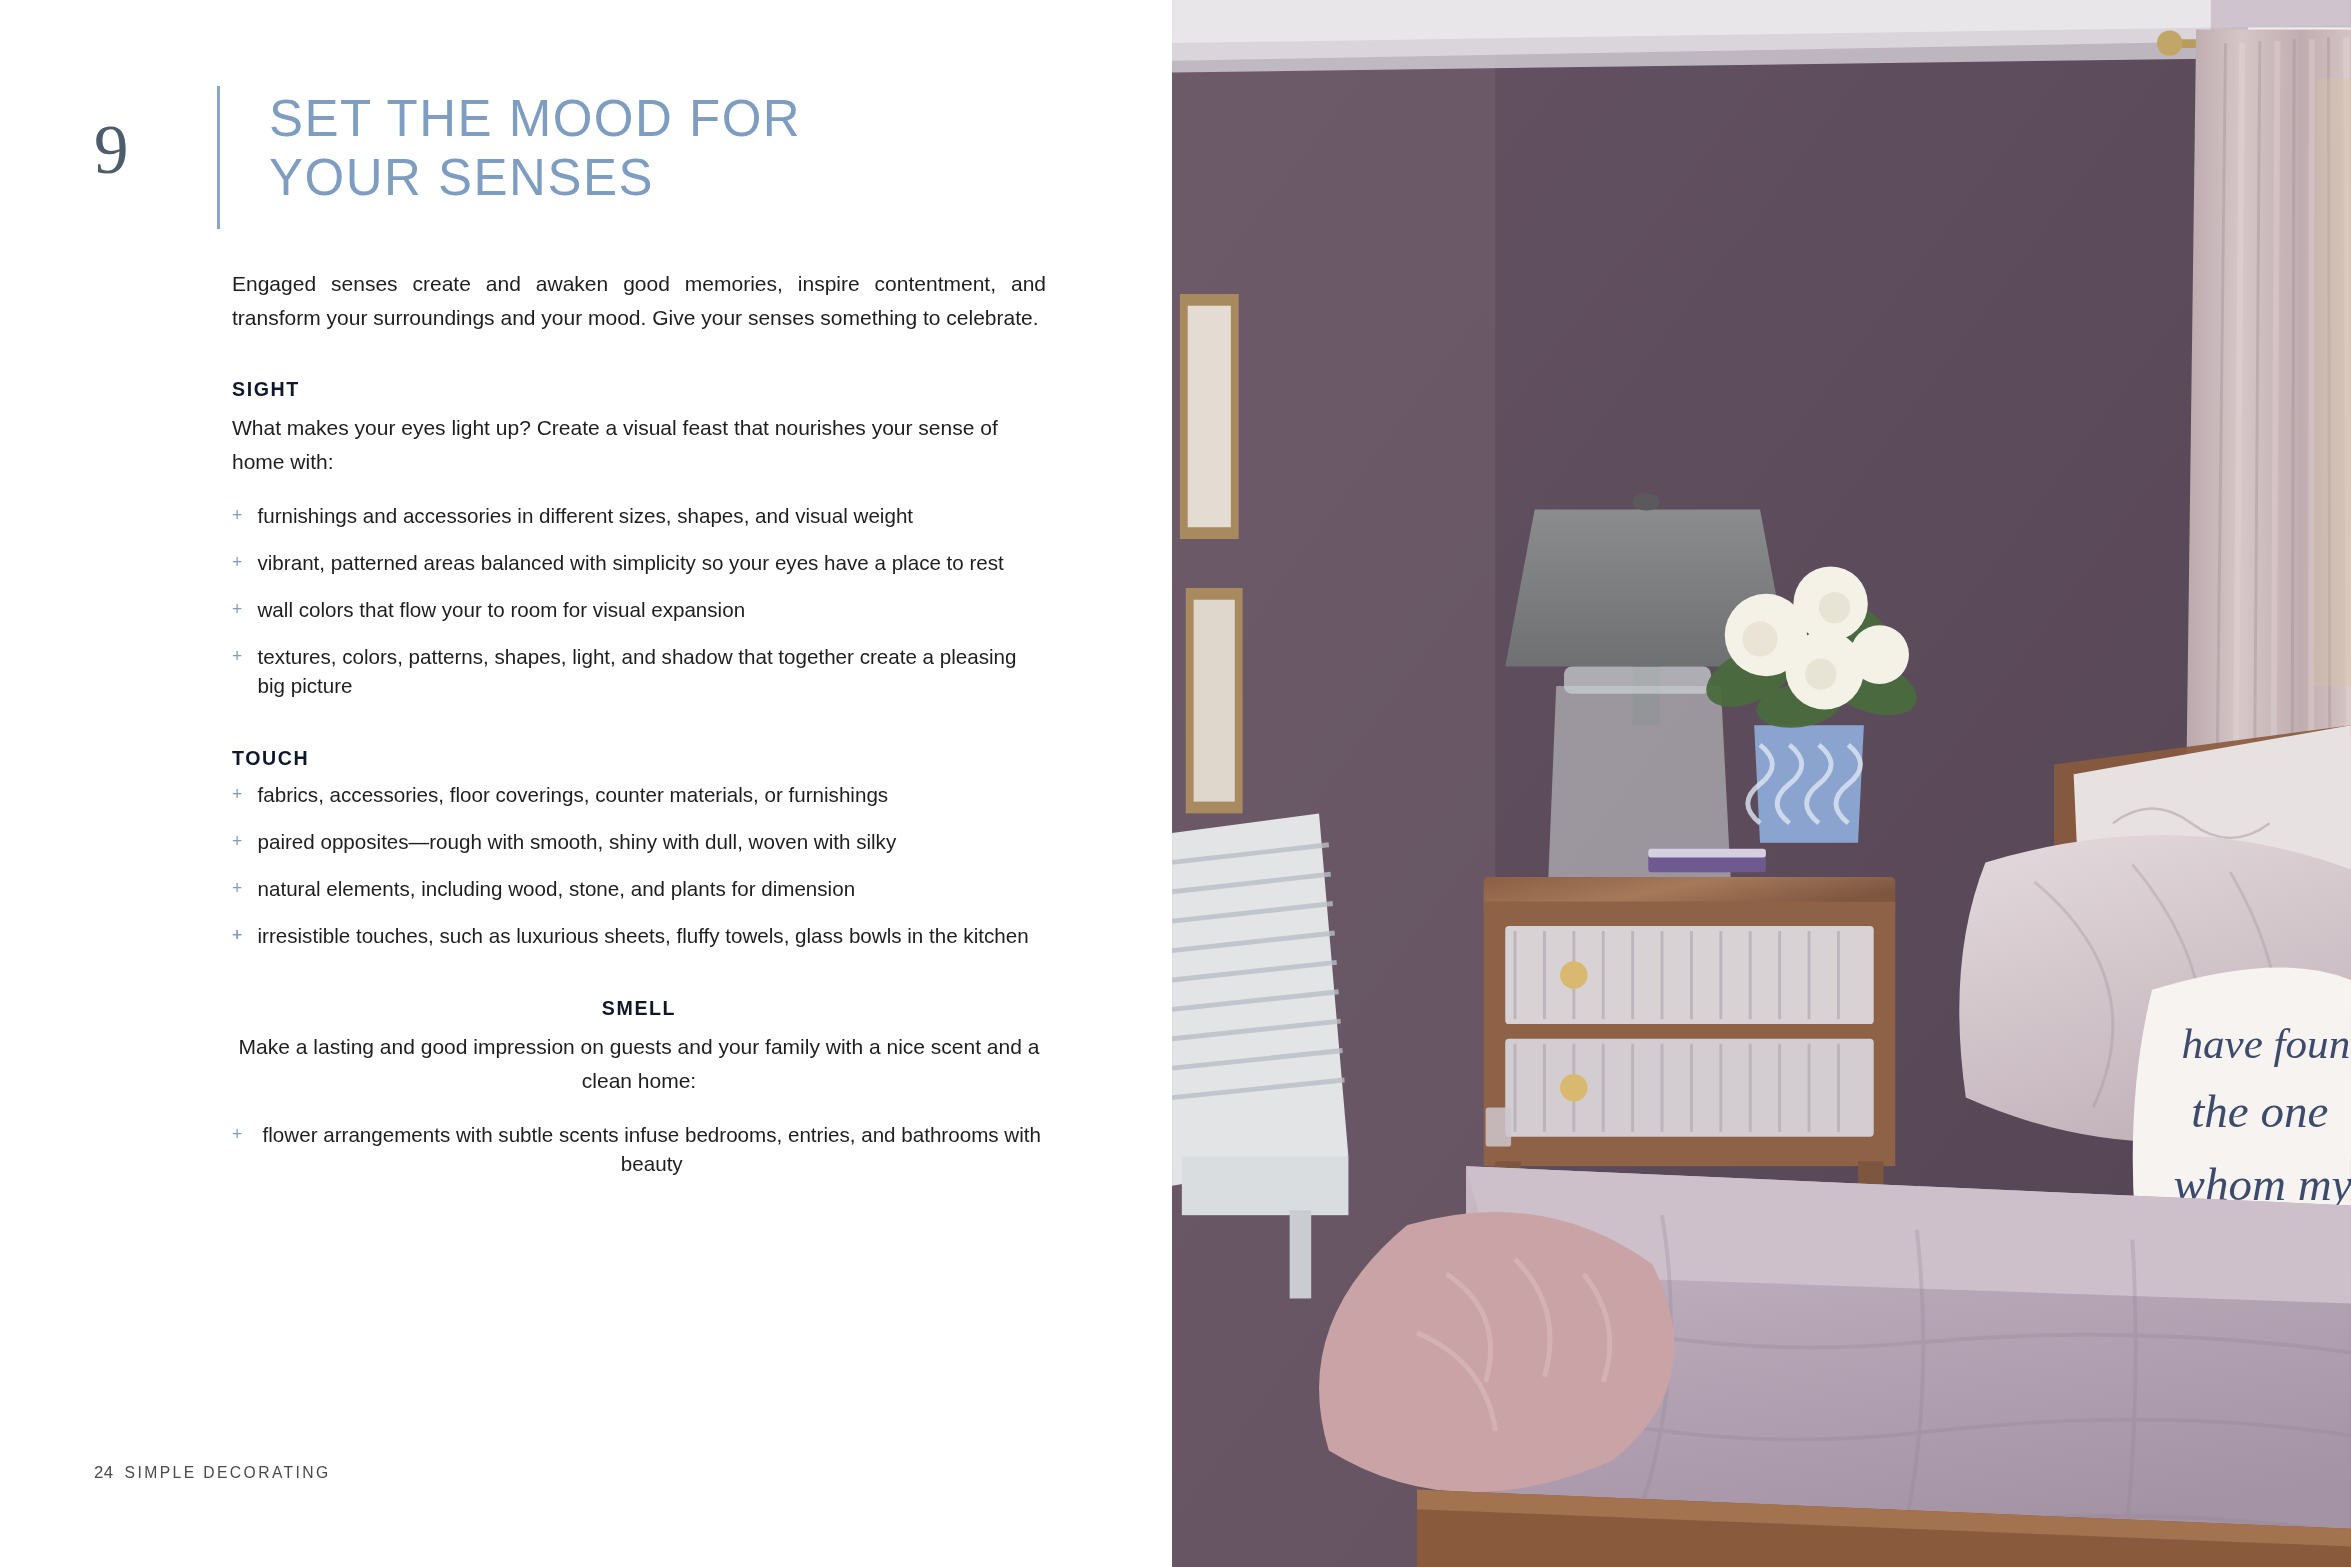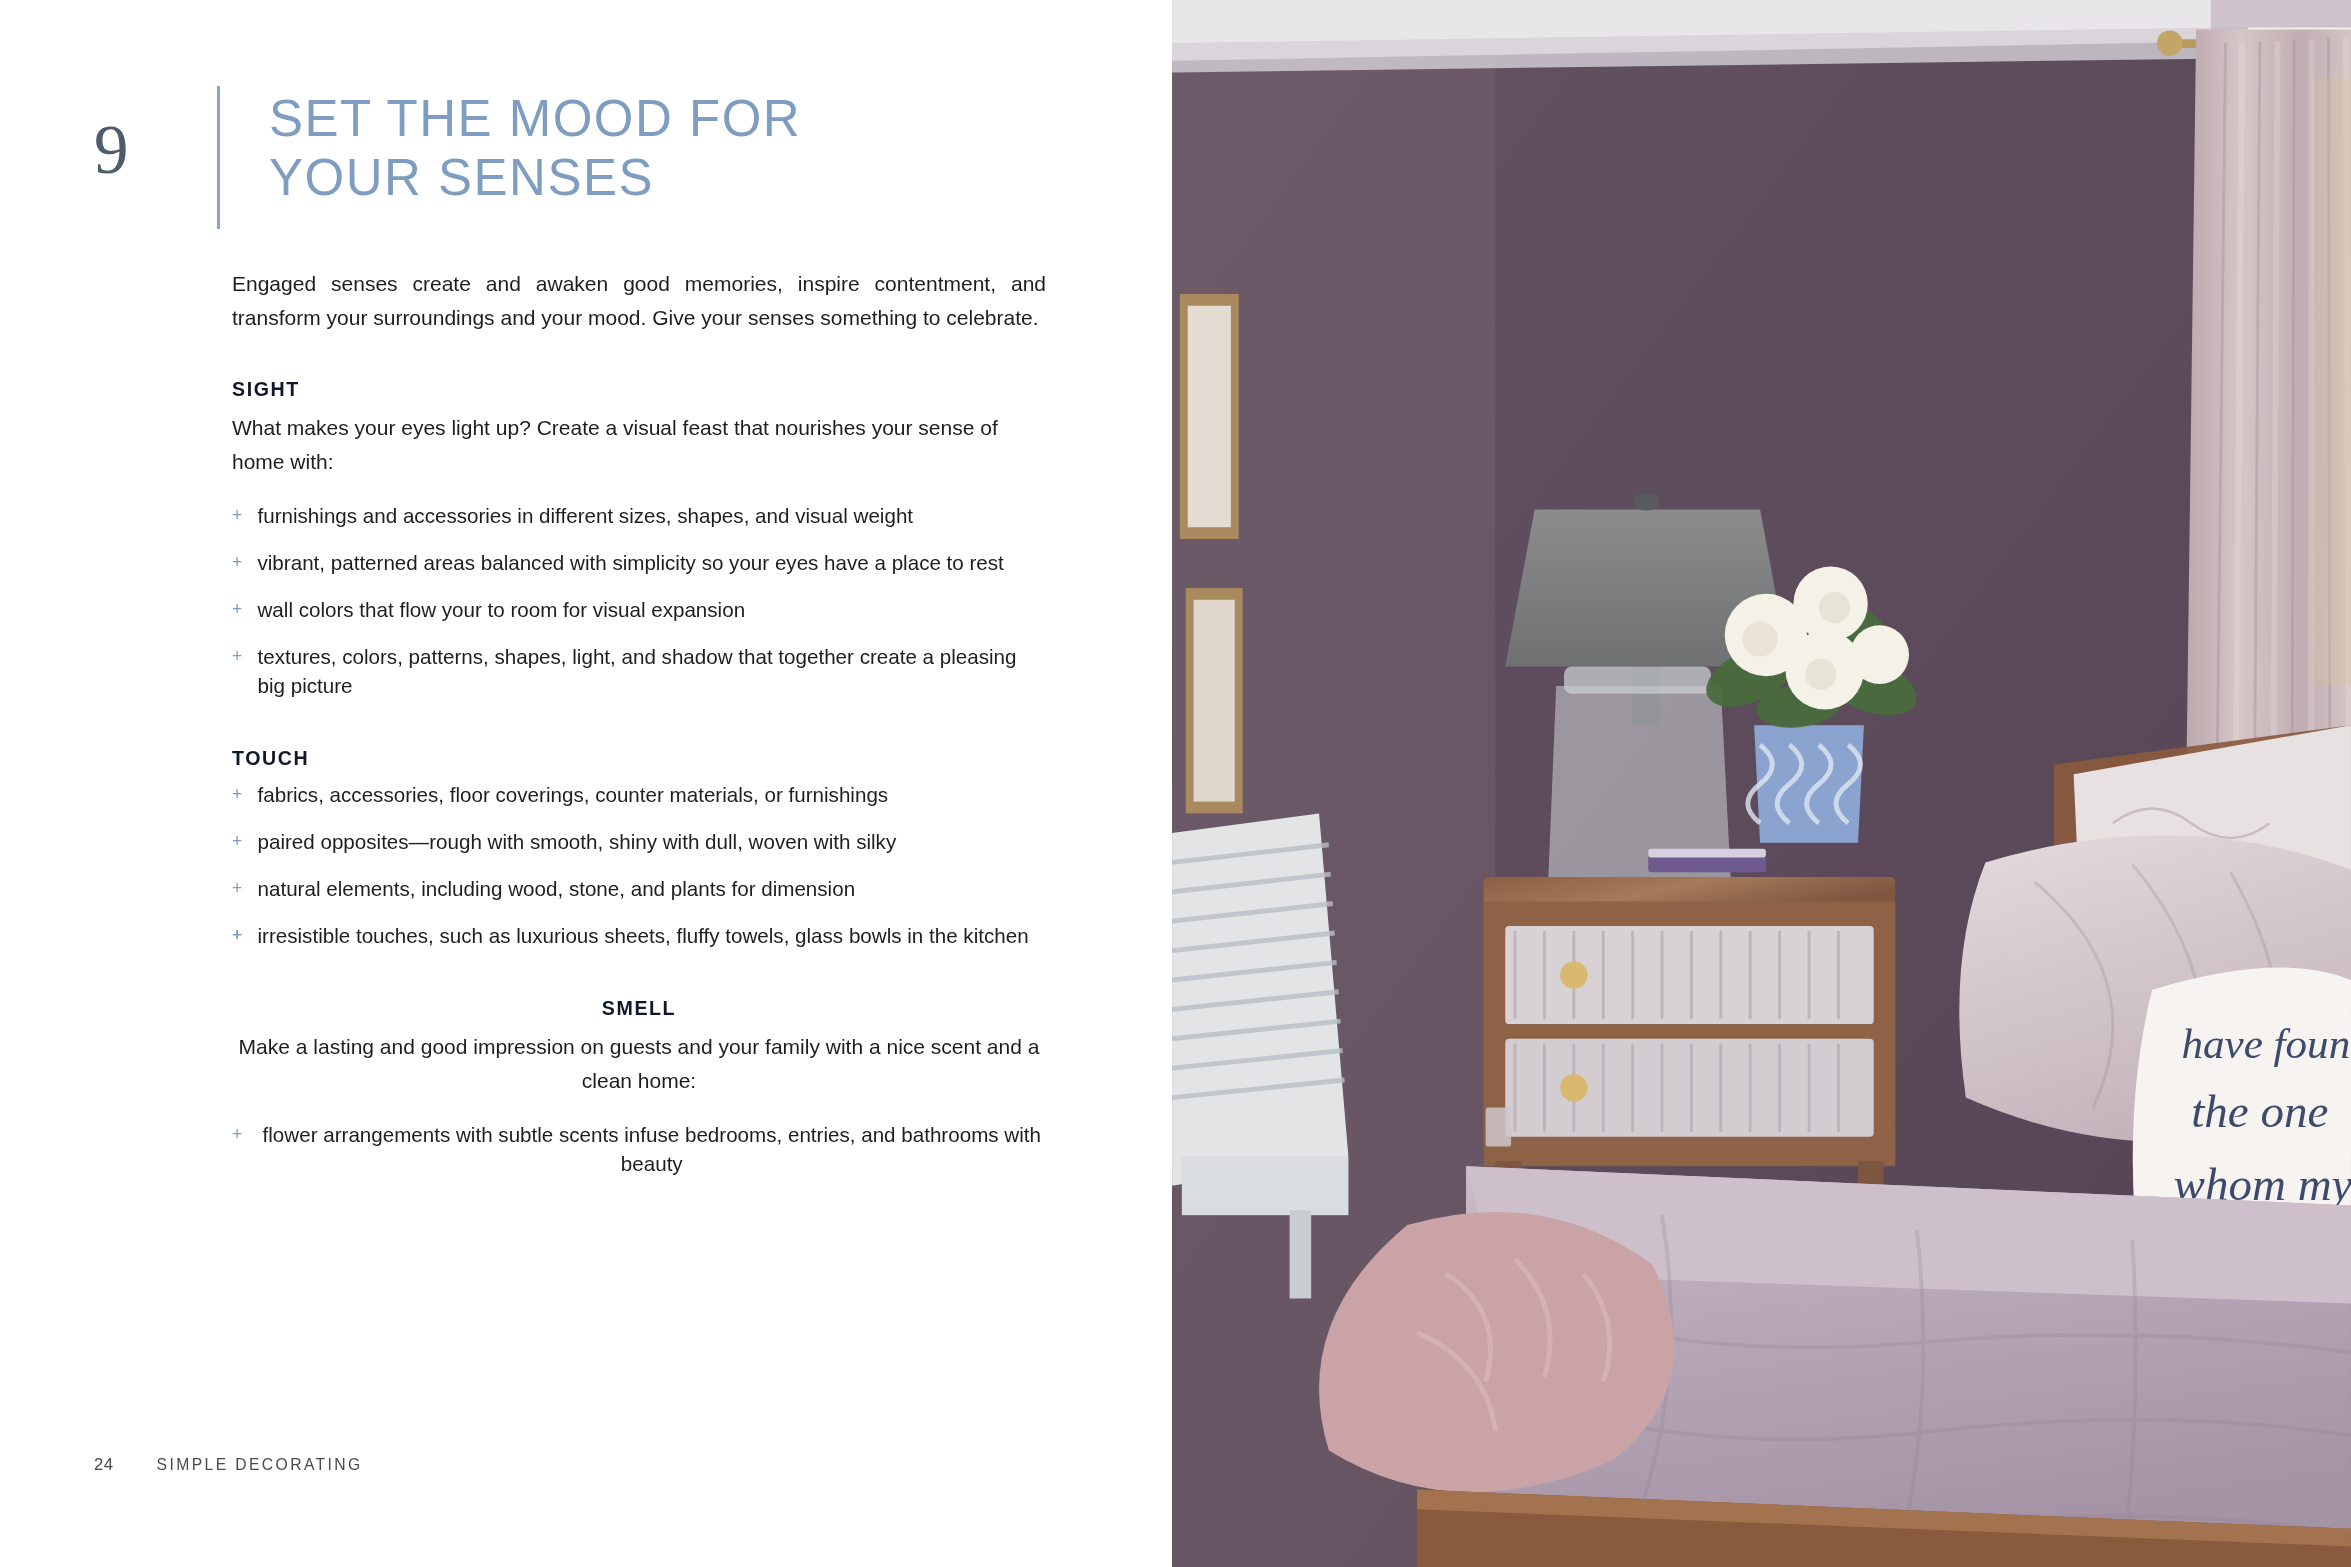--- a/index.html
+++ b/index.html
@@ -110,24 +110,24 @@
     color: #7e9dc0;
     font-size: 17.6px;
     line-height: 1.5;
   }
   .gap-touch { margin-top: 47px; }
   .gap-smell { margin-top: 47px; text-align: center; }
 
   .footer {
     position: absolute;
     left: 94px;
-    bottom: 92px;
+    bottom: 84px;
     display: flex;
     align-items: center;
-    gap: 43px;
+    gap: 11px;
   }
   .folio {
     font-size: 16.7px;
     color: #4a4a4a;
     letter-spacing: 0.5px;
     font-weight: 400;
   }
   .running-head {
     font-size: 15.7px;
     color: #4a4a4a;

